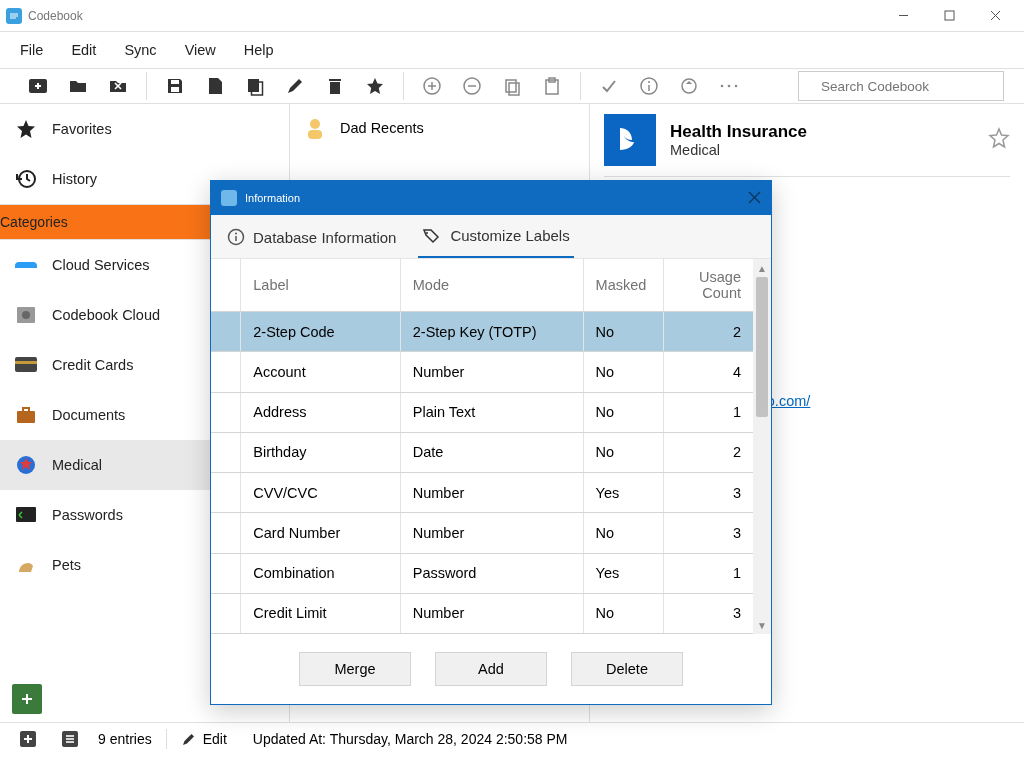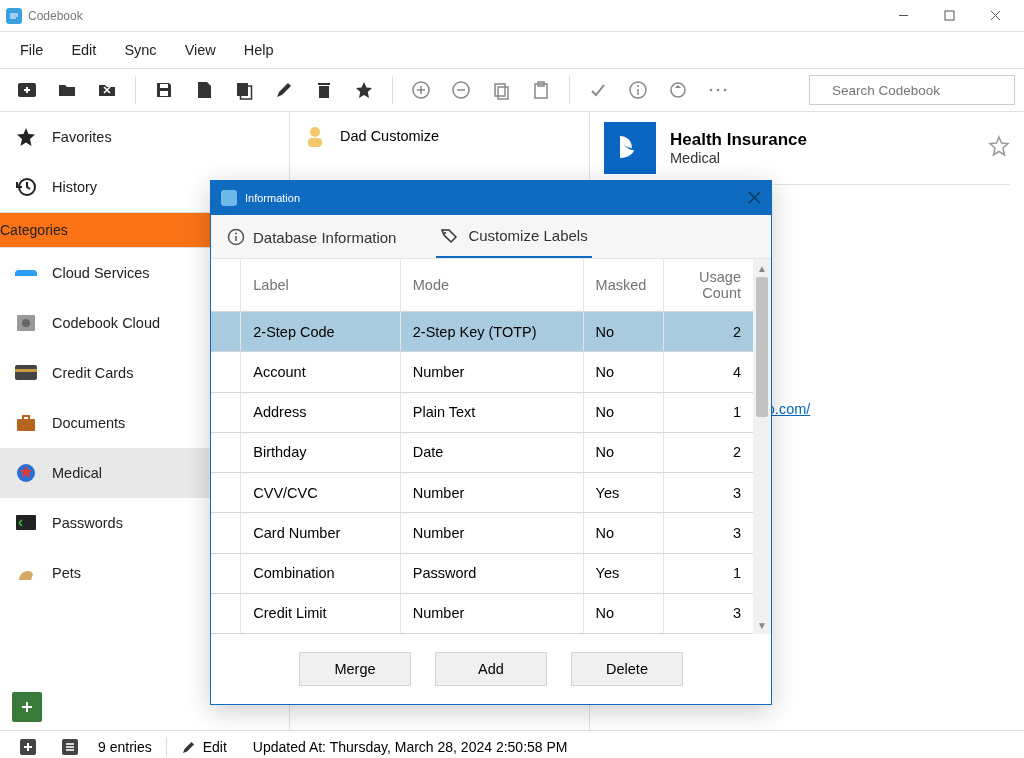--- a/index.html
+++ b/index.html
@@ -4,21 +4,21 @@
 <style>
   * { box-sizing: border-box; font-family: "Segoe UI", Arial, sans-serif; }
   html, body { margin:0; padding:0; }
   body { width:1024px; height:758px; overflow:hidden; background:#fff; position:relative; }
   .titlebar { height:32px; background:#fff; border-bottom:1px solid #e0e0e0; display:flex; align-items:center; padding:0 6px; font-size:12px; color:#777; }
   .titlebar .app-icon { width:16px; height:16px; margin-right:6px; }
   .titlebar .spacer { flex:1; }
   .winbtn { width:46px; height:32px; display:flex; align-items:center; justify-content:center; color:#555; }
   .menubar { height:36px; display:flex; align-items:center; padding:0 6px; font-size:14.5px; color:#222; }
   .menubar > div { padding:6px 14px; }
-  .toolbar { height:44px; border-top:1px solid #e0e0e0; border-bottom:1px solid #e0e0e0; display:flex; align-items:center; padding:0 9px; gap:4px; }
+  .toolbar { height:36px; border-top:1px solid #e0e0e0; border-bottom:1px solid #e0e0e0; display:flex; align-items:center; padding:0 20px; gap:4px; }
   .tbtn { width:36px; height:36px; display:flex; align-items:center; justify-content:center; color:#333; border-radius:2px; }
   .tbtn.grey { color:#777; }
   .tsep { width:1px; height:28px; background:#ddd; margin:0 6px; }
   .searchbox { margin-left:auto; display:flex; align-items:center; border:1px solid #ccc; height:30px; width:206px; padding:0 8px; gap:6px; }
   .searchbox input { border:none; outline:none; font-size:13.5px; flex:1; background:transparent; }
   .main { display:flex; height:calc(758px - 32px - 36px - 48px - 24px); }
   .sidebar { width:290px; border-right:1px solid #e0e0e0; display:flex; flex-direction:column; overflow:hidden; }
   .sidebar-row { display:flex; align-items:center; height:50px; padding:0 14px; gap:14px; font-size:14.5px; color:#222; }
   .sidebar-row.selected { background:#e8e8e8; }
   .cat-header { height:36px; display:flex; align-items:center; padding:0 0; font-size:14px; color:#222; background:#f97316; border-top:1px solid #e0e0e0; border-bottom:1px solid #e0e0e0; }
@@ -35,21 +35,21 @@
   .detail-row { display:flex; flex-direction:column; gap:2px; }
   .detail-val { color:#111; }
   .detail-link { color:#0067c0; text-decoration:underline; }
   .footer { height:32px; border-top:1px solid #e0e0e0; display:flex; align-items:center; padding:0 14px; gap:14px; font-size:14px; }
   .footer .sep { width:1px; height:20px; background:#ddd; }
 
   
   .modal { position:absolute; left:210px; top:180px; width:562px; height:525px; background:#fff; border:1px solid #0f6bbf; box-shadow:0 6px 24px rgba(0,0,0,.2); display:flex; flex-direction:column; }
   .modal-titlebar { height:34px; background:#0f6bbf; color:#fff; display:flex; align-items:center; padding:0 10px; font-size:11px; }
   .modal-titlebar .close { margin-left:auto; color:#0a3a64; }
-  .modal-tabs { height:44px; display:flex; align-items:flex-end; padding:0 12px; gap:36px; border-bottom:1px solid #e5e5e5; background:#f6f6f6; }
+  .modal-tabs { height:44px; display:flex; align-items:flex-end; padding:0 12px; gap:18px; border-bottom:1px solid #e5e5e5; background:#f6f6f6; }
   .modal-tab { display:flex; align-items:center; gap:8px; padding:10px 4px 12px; font-size:15px; color:#333; }
   .modal-tab.active { border-bottom:2px solid #0f6bbf; }
   .table-wrap { flex:1; display:flex; overflow:hidden; }
   .table { flex:1; border-collapse:collapse; width:100%; font-size:14.5px; }
   .table th { text-align:left; font-weight:400; color:#737373; padding:10px 12px; border-bottom:1px solid #d5d5d5; border-right:1px solid #e4e4e4; background:#fff; }
   .table td { padding:8px 12px; border-bottom:1px solid #d5d5d5; border-right:1px solid #e4e4e4; }
   .table th:last-child, .table td:last-child { border-right:none; }
   .table tbody tr.selected td { background:#a9cbe0; }
   .col-label { width:150px; }
   .col-mode  { width:172px; }
@@ -313,21 +313,21 @@
       </div>
     </div>
   </div>
 
   <div class="midcol">
     <div class="entry-row">
       <svg width="26" height="26">
           <circle cx="13" cy="9" r="5" fill="#f4c76b"></circle>
           <rect x="6" y="15" width="14" height="9" rx="4" fill="#f4c76b"></rect>
         </svg>
-      <span>Dad Customize</span>
+      <span>Dad Recents</span>
     </div>
   </div>
 
   <div class="detail">
     <div class="detail-header">
       <div class="detail-avatar">
         <svg width="36" height="36" viewBox="0 0 36 36">
             <path d="M8 6c6 0 12 4 12 12-3 0-6-1-8-4 2 4 6 6 10 6-1 4-6 8-14 8V6z" fill="#fff"></path>
           </svg>
       </div>

